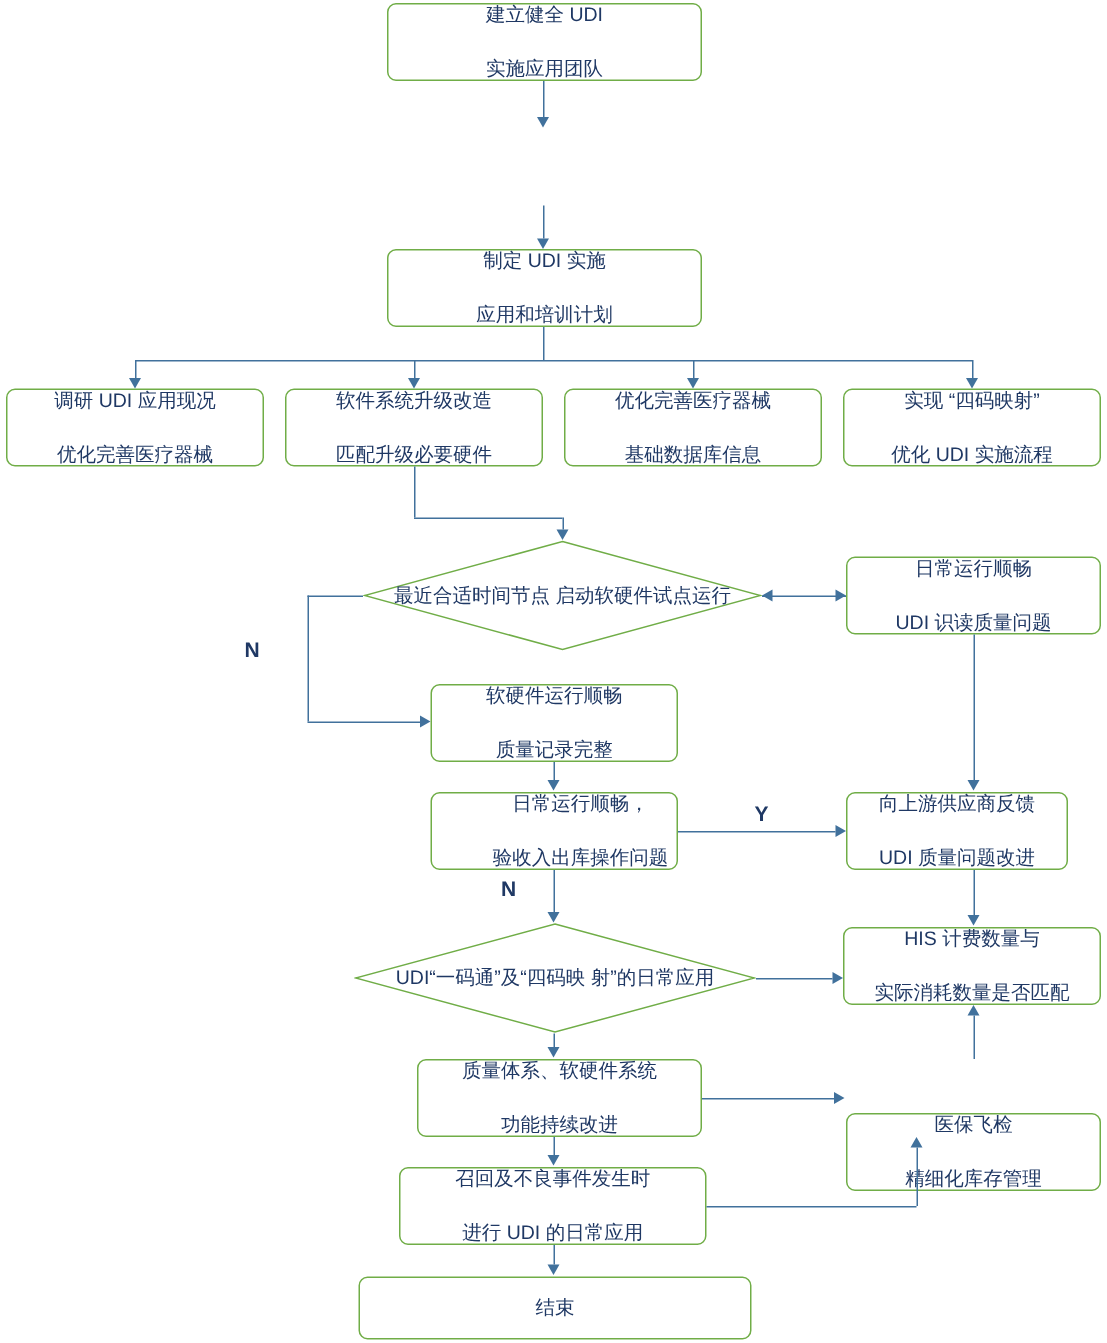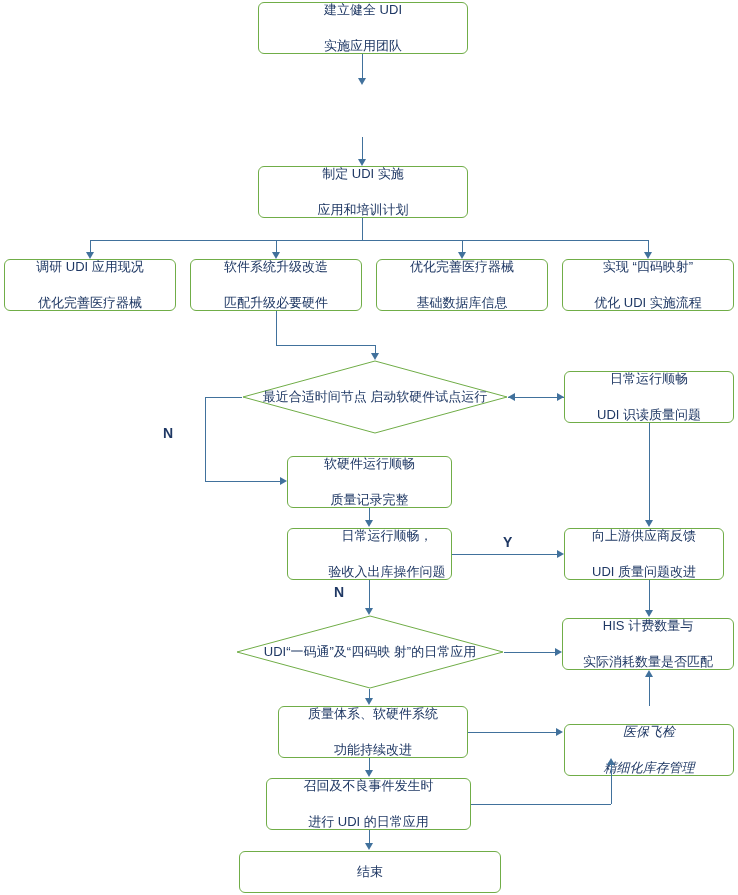--- a/index.html
+++ b/index.html
@@ -150,21 +150,21 @@
   <div class="node" style="left:287px; top:456px; width:165px; height:52px;align-items:center;">
     <span class="ln">软硬件运行顺畅</span>
     <span class="ln">质量记录完整</span>
   </div>
 
   <div class="node" style="left:287px; top:528px; width:165px; height:52px;padding-left:39px;">
     <span class="ln">日常运行顺畅，</span>
     <span class="ln">验收入出库操作问题</span>
   </div>
 
-  <div class="node" style="left:564px; top:528px; width:160px; height:52px;">
+  <div class="node" style="left:564px; top:528px; width:148px; height:52px;">
     <span class="ln">向上游供应商反馈</span>
     <span class="ln">UDI 质量问题改进</span>
   </div>
 
   <div class="diamond" style="left:236px; top:615px; width:268px; height:74px;">
     <svg class="shape" viewBox="0 0 268 74" preserveAspectRatio="none">
       <polygon points="134,1 267,37 134,73 1,37" fill="#ffffff" stroke="#70ad47" stroke-width="1"></polygon>
     </svg>
     <div class="dlabel">
       <span class="ln">UDI“一码通”及“四码映</span>
@@ -175,21 +175,21 @@
   <div class="node" style="left:562px; top:618px; width:172px; height:52px;">
     <span class="ln">HIS 计费数量与</span>
     <span class="ln">实际消耗数量是否匹配</span>
   </div>
 
   <div class="node" style="left:278px; top:706px; width:190px; height:52px;">
     <span class="ln">质量体系、软硬件系统</span>
     <span class="ln">功能持续改进</span>
   </div>
 
-  <div class="node" style="left:564px; top:724px; width:170px; height:52px;font-style:italic;">
+  <div class="node" style="left:564px; top:742px; width:170px; height:52px;">
     <span class="ln">医保飞检</span>
     <span class="ln">精细化库存管理</span>
   </div>
 
   <div class="node" style="left:266px; top:778px; width:205px; height:52px;">
     <span class="ln">召回及不良事件发生时</span>
     <span class="ln">进行 UDI 的日常应用</span>
   </div>
 
   <div class="node" style="left:239px; top:851px; width:262px; height:42px;">

